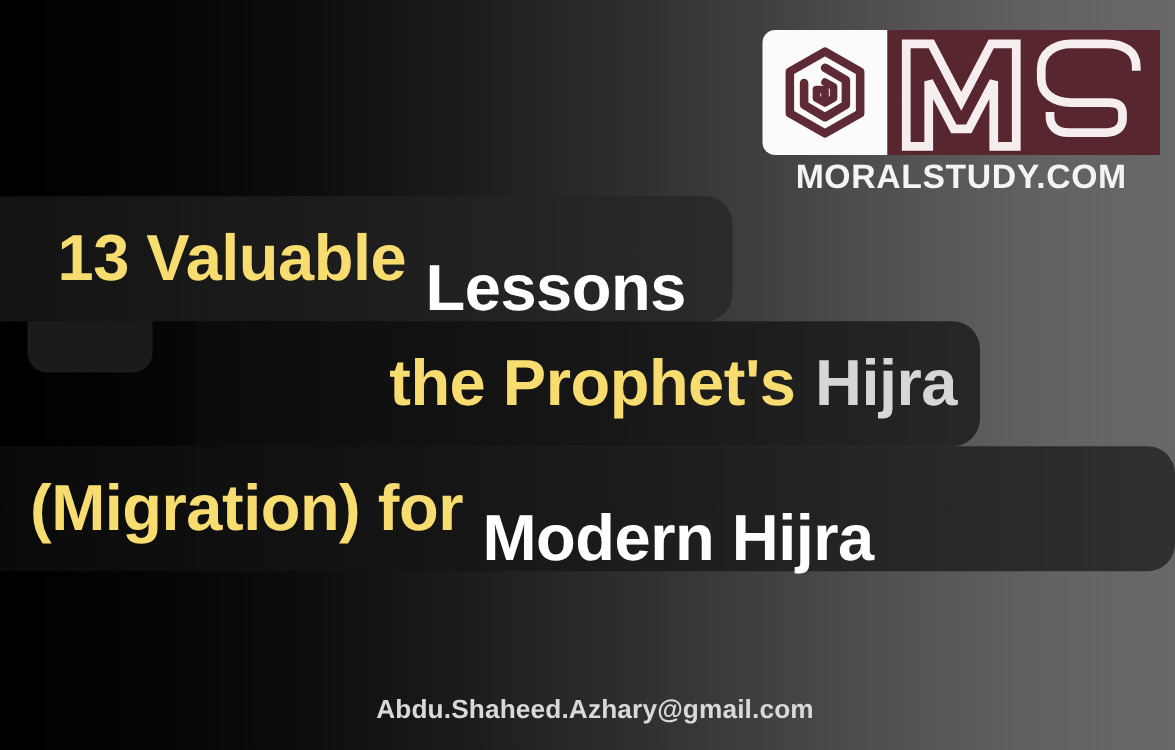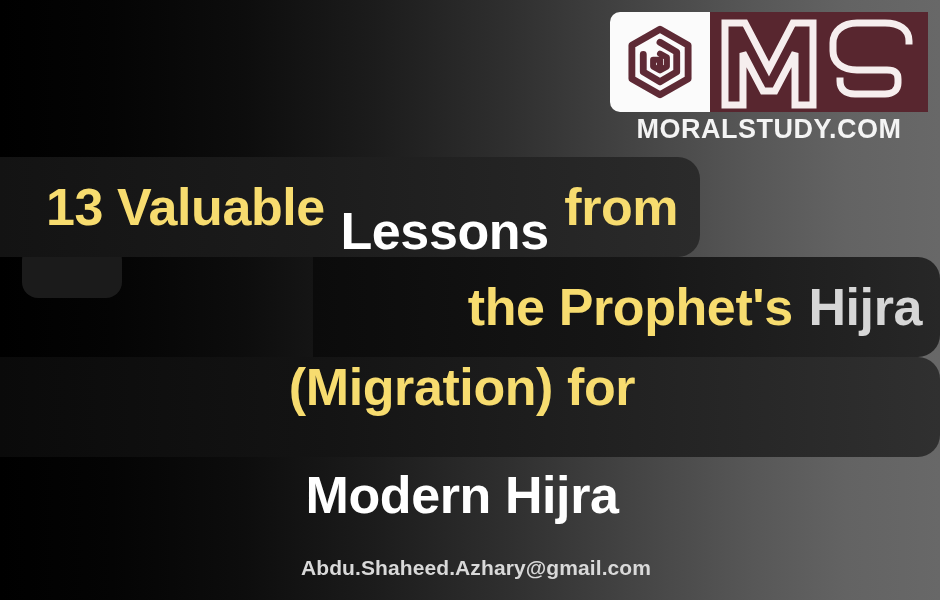--- a/index.html
+++ b/index.html
@@ -29,21 +29,21 @@
         #2f2f2f 54%,
         #454545 68%,
         #575757 80%,
         #636363 90%,
         #686868 100%);
   }
 
   
   #brand {
     position: absolute;
-    top: 12px;
+    top: 24px;
     right: 12px;
     width: 318px;
     text-align: center;
   }
 
   #logo-lockup {
     display: flex;
     align-items: stretch;
     height: 100px;
   }
@@ -90,21 +90,21 @@
     width: 940px;
   }
 
   .hl-row {
     display: flex;
     height: 100px;
     align-items: center;
   }
 
   .hl-row.r1 { justify-content: flex-start; }
-  .hl-row.r2 { justify-content: flex-end; }
+  .hl-row.r2 { justify-content: center; }
   .hl-row.r3 { justify-content: flex-start; }
 
   .hl-plate {
     background: #262626;
     display: flex;
     align-items: center;
     height: 100%;
     white-space: nowrap;
     font-size: 52px;
     font-weight: 700;
@@ -125,21 +125,20 @@
     padding: 0 18px 0 155px;
     background: linear-gradient(90deg,#0b0b0b 0%, #161616 50%, #272727 100%);
   }
 
   
   .r3 .hl-plate {
     border-radius: 0 22px 22px 0;
     padding: 0 40px 0 24px;
     width: 940px;
     background: linear-gradient(90deg,#0a0a0a 0%, #141414 35%, #232323 70%, #303030 100%);
-    flex-direction: column;
   }
 
   .w-gold  { color: #F7DC6F; }
   .w-white { color: #FFFFFF; margin-top: 48px; }
   .w-grey  { color: #D6D6D6; }
   .sp { display: inline-block; width: 0.30em; }
 
   
   #deco-chip {
     position: absolute;
@@ -207,21 +206,20 @@
   <div id="deco-chip"></div>
 
   <div id="headline">
 
     <div class="hl-row r1">
       <div class="hl-plate">
         <span class="w-gold">13 Valuable</span>
         <span class="sp"></span>
         <span class="w-white">Lessons</span>
         <span class="sp"></span>
-        <span class="w-gold">from</span>
       </div>
     </div>
 
     <div class="hl-row r2">
       <div class="hl-plate">
         <span class="w-gold">the Prophet's</span>
         <span class="sp"></span>
         <span class="w-grey">Hijra</span>
       </div>
     </div>

